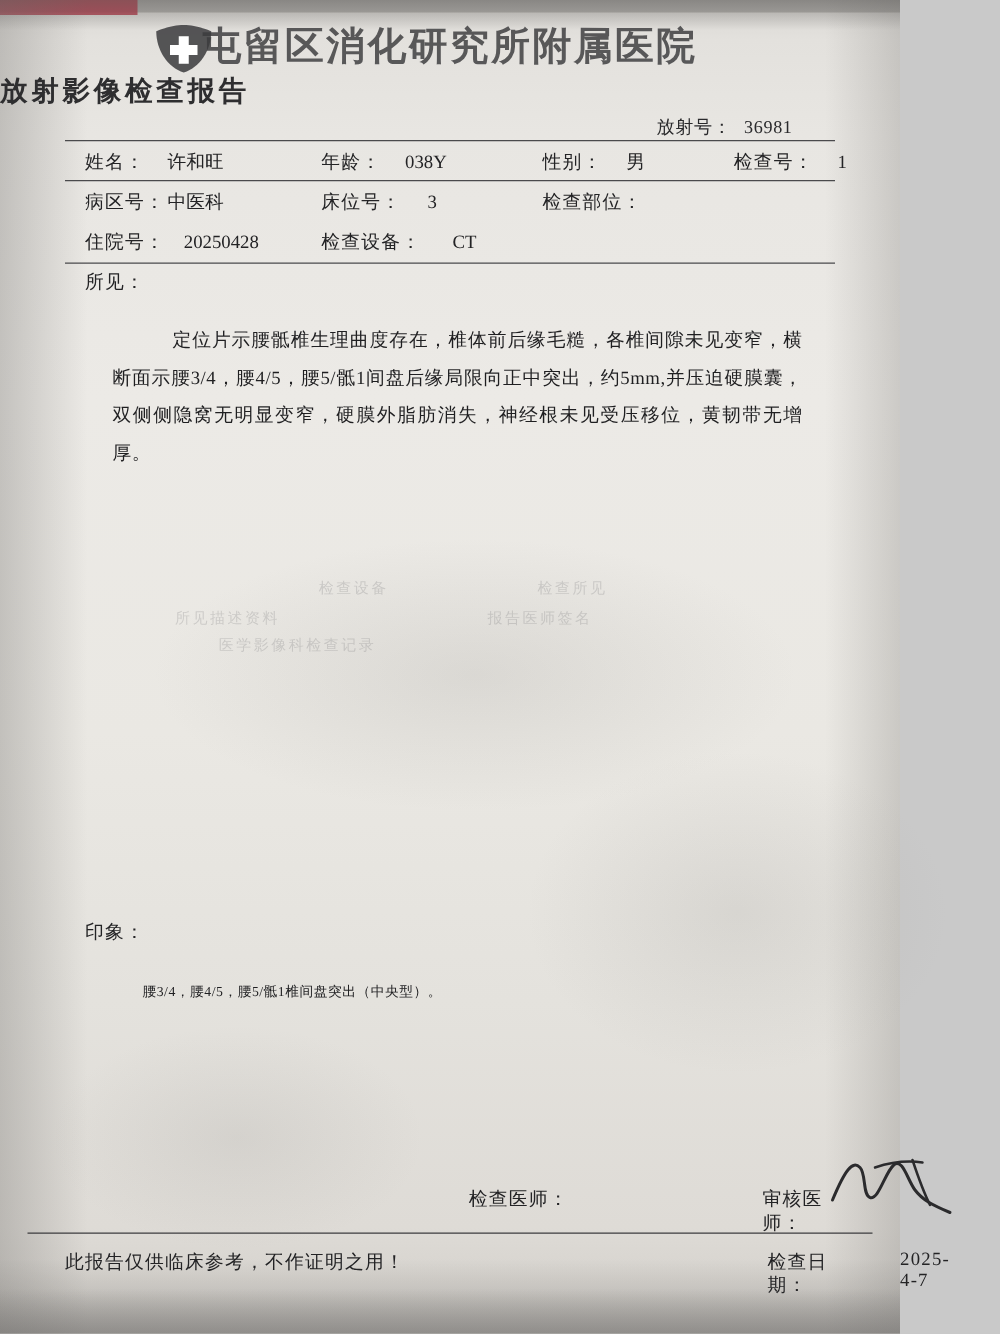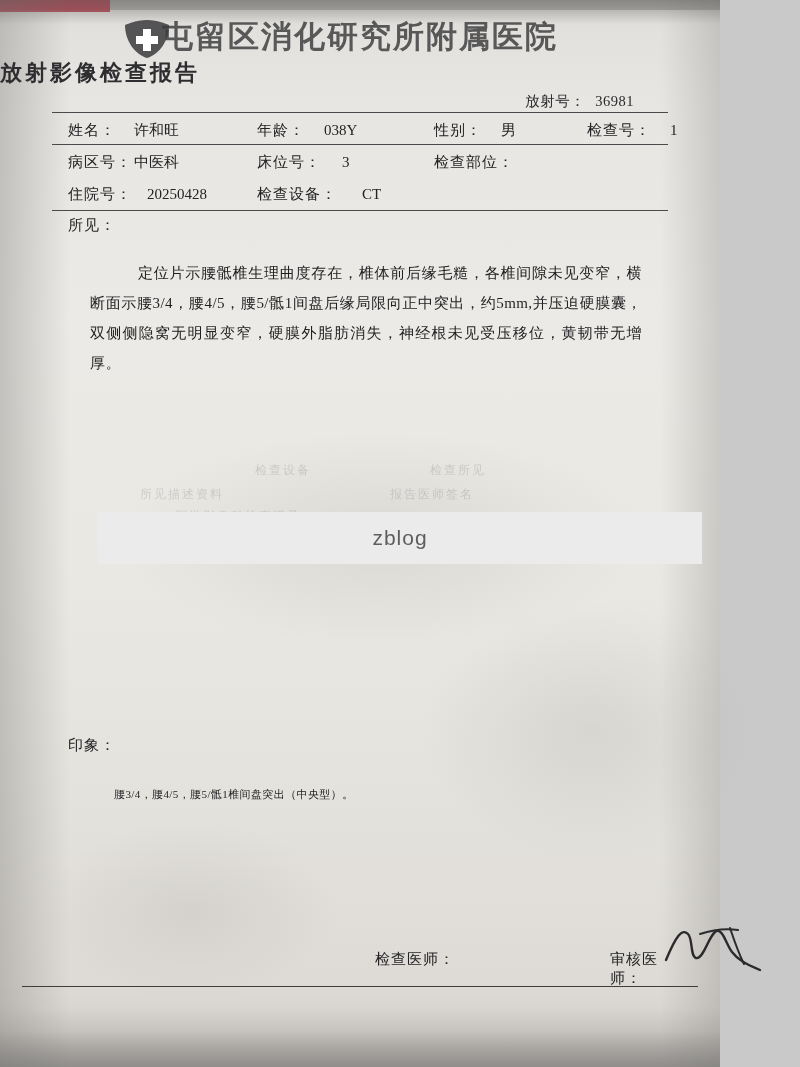--- a/index.html
+++ b/index.html
@@ -355,36 +355,38 @@
 
   <div class="section-label findings-label">所见：</div>
   <div class="findings-body">定位片示腰骶椎生理曲度存在，椎体前后缘毛糙，各椎间隙未见变窄，横断面示腰3/4，腰4/5，腰5/骶1间盘后缘局限向正中突出，约5mm,并压迫硬膜囊，双侧侧隐窝无明显变窄，硬膜外脂肪消失，神经根未见受压移位，黄韧带无增厚。</div>
 
   <div class="ghost g1">检查设备</div>
   <div class="ghost g2">检查所见</div>
   <div class="ghost g3">所见描述资料</div>
   <div class="ghost g4">报告医师签名</div>
   <div class="ghost g5">医学影像科检查记录</div>
 
-  <div class="watermark">
-    <span>zblog</span>
-  </div>
 
   <div class="section-label impression-label">印象：</div>
   <div class="impression-body">腰3/4，腰4/5，腰5/骶1椎间盘突出（中央型）。</div>
 
   <div class="sig-row">
     <span class="sig-exam">检查医师：</span>
     <span class="sig-review">审核医师：</span>
   </div>
   <div class="signature-mark">
     <svg width="110" height="56" viewBox="0 0 110 56">
       <path d="M6 42 C16 18, 22 10, 28 16 C33 21, 30 38, 36 40 C43 42, 48 20, 55 14 C62 8, 66 26, 72 34 C78 42, 86 46, 100 52" stroke="#2b2b2d" stroke-width="2.4" fill="none" stroke-linecap="round"></path>
       <path d="M40 16 C52 12, 64 10, 78 12" stroke="#2b2b2d" stroke-width="2" fill="none" stroke-linecap="round"></path>
       <path d="M70 10 C74 22, 78 34, 84 46" stroke="#2b2b2d" stroke-width="2" fill="none" stroke-linecap="round"></path>
     </svg>
   </div>
 
   <div class="rule r4"></div>
 
+  <div class="footer">
+    <span class="footer-note">此报告仅供临床参考，不作证明之用！</span>
+    <span class="footer-date-label">检查日期：</span>
+    <span class="footer-date-val">2025-4-7</span>
+  </div>
 
   <div class="bottom-dark"></div>
 </div>
 
 </body></html>

